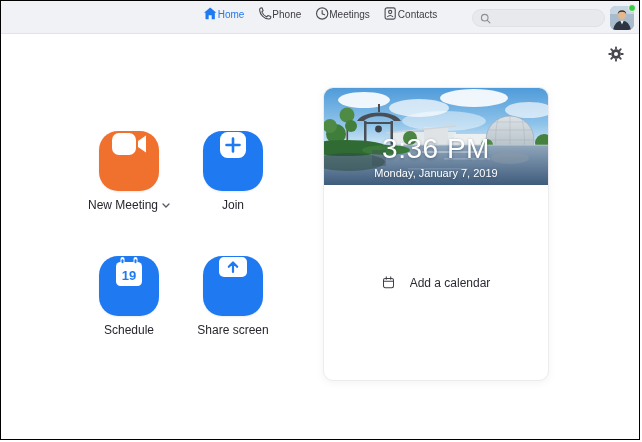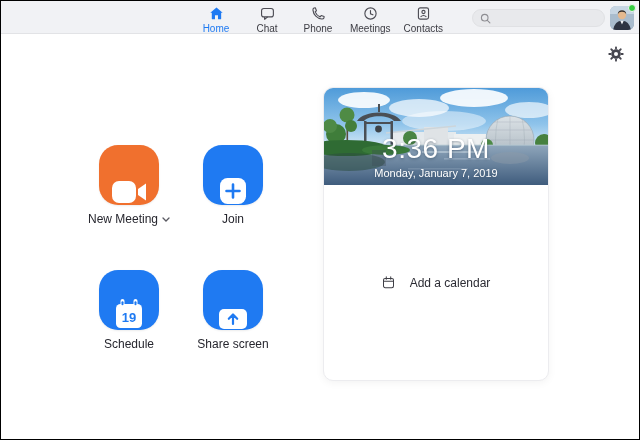--- a/index.html
+++ b/index.html
@@ -14,21 +14,21 @@
   
   .topbar {
     position:absolute; left:0; top:0; width:100%; height:33px;
     background:#f1f2f5; border-bottom:1px solid #e2e3e6;
   }
   .nav {
     position:absolute; left:50%; top:0; transform:translateX(-50%);
     height:33px; display:flex; align-items:flex-start; gap:13px;
   }
   .nav-item {
-    display:flex; flex-direction:column; align-items:center;
+    display:flex; flex-direction:row; align-items:center;
     padding-top:5px; min-width:38px; cursor:pointer;
   }
   .nav-item .nicon { height:15px; display:flex; align-items:center; }
   .nav-item .nlabel { font-size:10px; color:#3c3c43; margin-top:2px; }
   .nav-item.active .nlabel { color:#1f7af2; }
 
   .search-box {
     position:absolute; right:34px; top:8px; width:133px; height:18px;
     background:#e8e9ec; border:1px solid #e0e1e4; border-radius:9px;
     display:flex; align-items:center; padding:0 7px; gap:4px;
@@ -47,27 +47,27 @@
   .avatar .photo { position:absolute; inset:0; border-radius:6px; overflow:hidden; }
   .presence-dot {
     position:absolute; right:-2px; top:-2px; width:8px; height:8px;
     border-radius:50%; background:#35cc3f; border:1px solid #f1f2f5;
   }
 
   .gear-btn { position:absolute; right:15px; top:45px; width:16px; height:16px; cursor:pointer; }
 
   
   .actions {
-    position:absolute; left:98px; top:144px;
+    position:absolute; left:98px; top:130px;
     display:grid; grid-template-columns:60px 60px; column-gap:39px; row-gap:33px;gap:44px;
   }
   .action { display:flex; flex-direction:column; align-items:center; width:60px; }
   .squircle {
     width:60px; height:60px; border-radius:19px; cursor:pointer;
-    display:flex; align-items:flex-end; justify-content:center;
+    display:flex; align-items:flex-start; justify-content:center;
     box-shadow:0 1px 2px rgba(0,0,0,.08);
   }
   .squircle.orange { background:#f0702e; }
   .squircle.blue { background:#1f7af2; }
   .action-label {
     margin-top:7px; font-size:12px; color:#26262e; white-space:nowrap;
     display:flex; align-items:center; gap:4px;
   }
 
   
@@ -105,29 +105,20 @@
 
       <div class="nav-item active">
         <span class="nicon">
           <svg width="15" height="15" viewBox="0 0 16 16">
               <path d="M8 1.6 L14.6 7.2 L13 7.2 L13 13.6 Q13 14 12.6 14 L9.6 14 L9.6 9.8 L6.4 9.8 L6.4 14 L3.4 14 Q3 14 3 13.6 L3 7.2 L1.4 7.2 Z" fill="#1f7af2"></path>
             </svg>
         </span>
         <span class="nlabel">Home</span>
       </div>
 
-      <div class="nav-item">
-        <span class="nicon">
-          <svg width="15" height="15" viewBox="0 0 16 16" fill="none" stroke="#4c4c54" stroke-width="1.2">
-              <rect x="1.7" y="2.6" width="12.6" height="9" rx="2.4"></rect>
-              <path d="M5 11.6 L5 14.2 L8.2 11.6" stroke-linejoin="round"></path>
-            </svg>
-        </span>
-        <span class="nlabel">Chat</span>
-      </div>
 
       <div class="nav-item">
         <span class="nicon">
           <svg width="15" height="15" viewBox="0 0 16 16" fill="none" stroke="#4c4c54" stroke-width="1.2" stroke-linejoin="round" stroke-linecap="round">
               <path d="M3.2 2.2 C2.4 2.6 2 3.4 2.1 4.4 C2.5 9.3 6.7 13.5 11.6 13.9 C12.6 14 13.4 13.6 13.8 12.8 L14 11.3 L10.9 10.2 L9.7 11.6 C7.8 10.8 5.2 8.2 4.4 6.3 L5.8 5.1 L4.7 2 Z"></path>
             </svg>
         </span>
         <span class="nlabel">Phone</span>
       </div>
 

